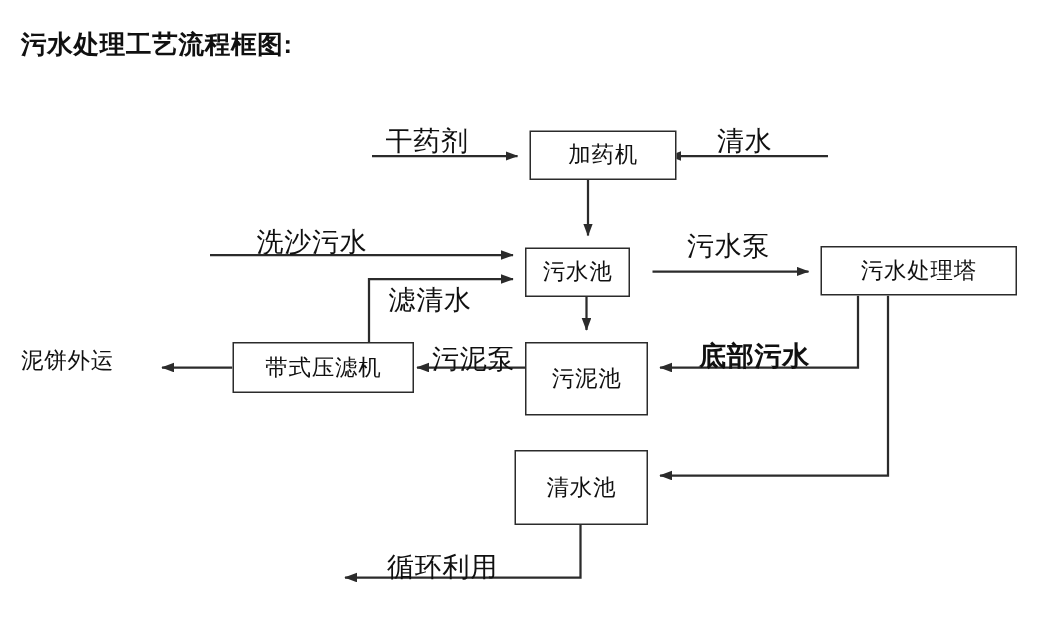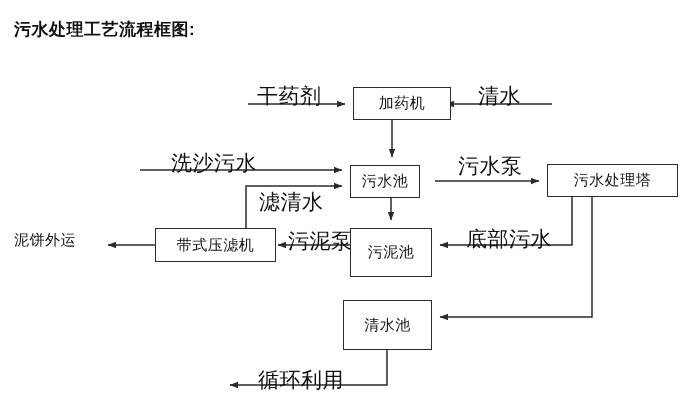--- a/index.html
+++ b/index.html
@@ -39,21 +39,21 @@
     color: #101010;
     font-size: 15px;
     display: flex;
     align-items: center;
     justify-content: center;
     white-space: nowrap;
     letter-spacing: 0.5px;
   }
   .flabel {
     position: absolute;
-    font-size: 21px;
+    font-size: 18px;
     color: #101010;
     white-space: nowrap;
     letter-spacing: 0.5px;
   }
   .term {
     position: absolute;
     font-size: 15px;
     color: #101010;
     white-space: nowrap;
     letter-spacing: 0.5px;
@@ -117,16 +117,16 @@
 <div class="node" style="left:343px; top:300px; width:89px; height:50px;">
   <span>清水池</span>
 </div>
 
 <div class="flabel" style="left:257px; top:82px;">干药剂</div>
 <div class="flabel" style="left:478px; top:82px;">清水</div>
 <div class="flabel" style="left:171px; top:149px;">洗沙污水</div>
 <div class="flabel" style="left:458px; top:152px;">污水泵</div>
 <div class="flabel" style="left:259px; top:188px;">滤清水</div>
 <div class="flabel" style="left:288px; top:227px;">污泥泵</div>
-<div class="flabel" style="left:466px; top:225px;">底部污水</div>
+<div class="flabel" style="left:466px; top:225px;font-weight:bold;">底部污水</div>
 <div class="flabel" style="left:258px; top:366px;">循环利用</div>
 
 <div class="term" style="left:14px; top:231px;">泥饼外运</div>
 
 </body></html>

